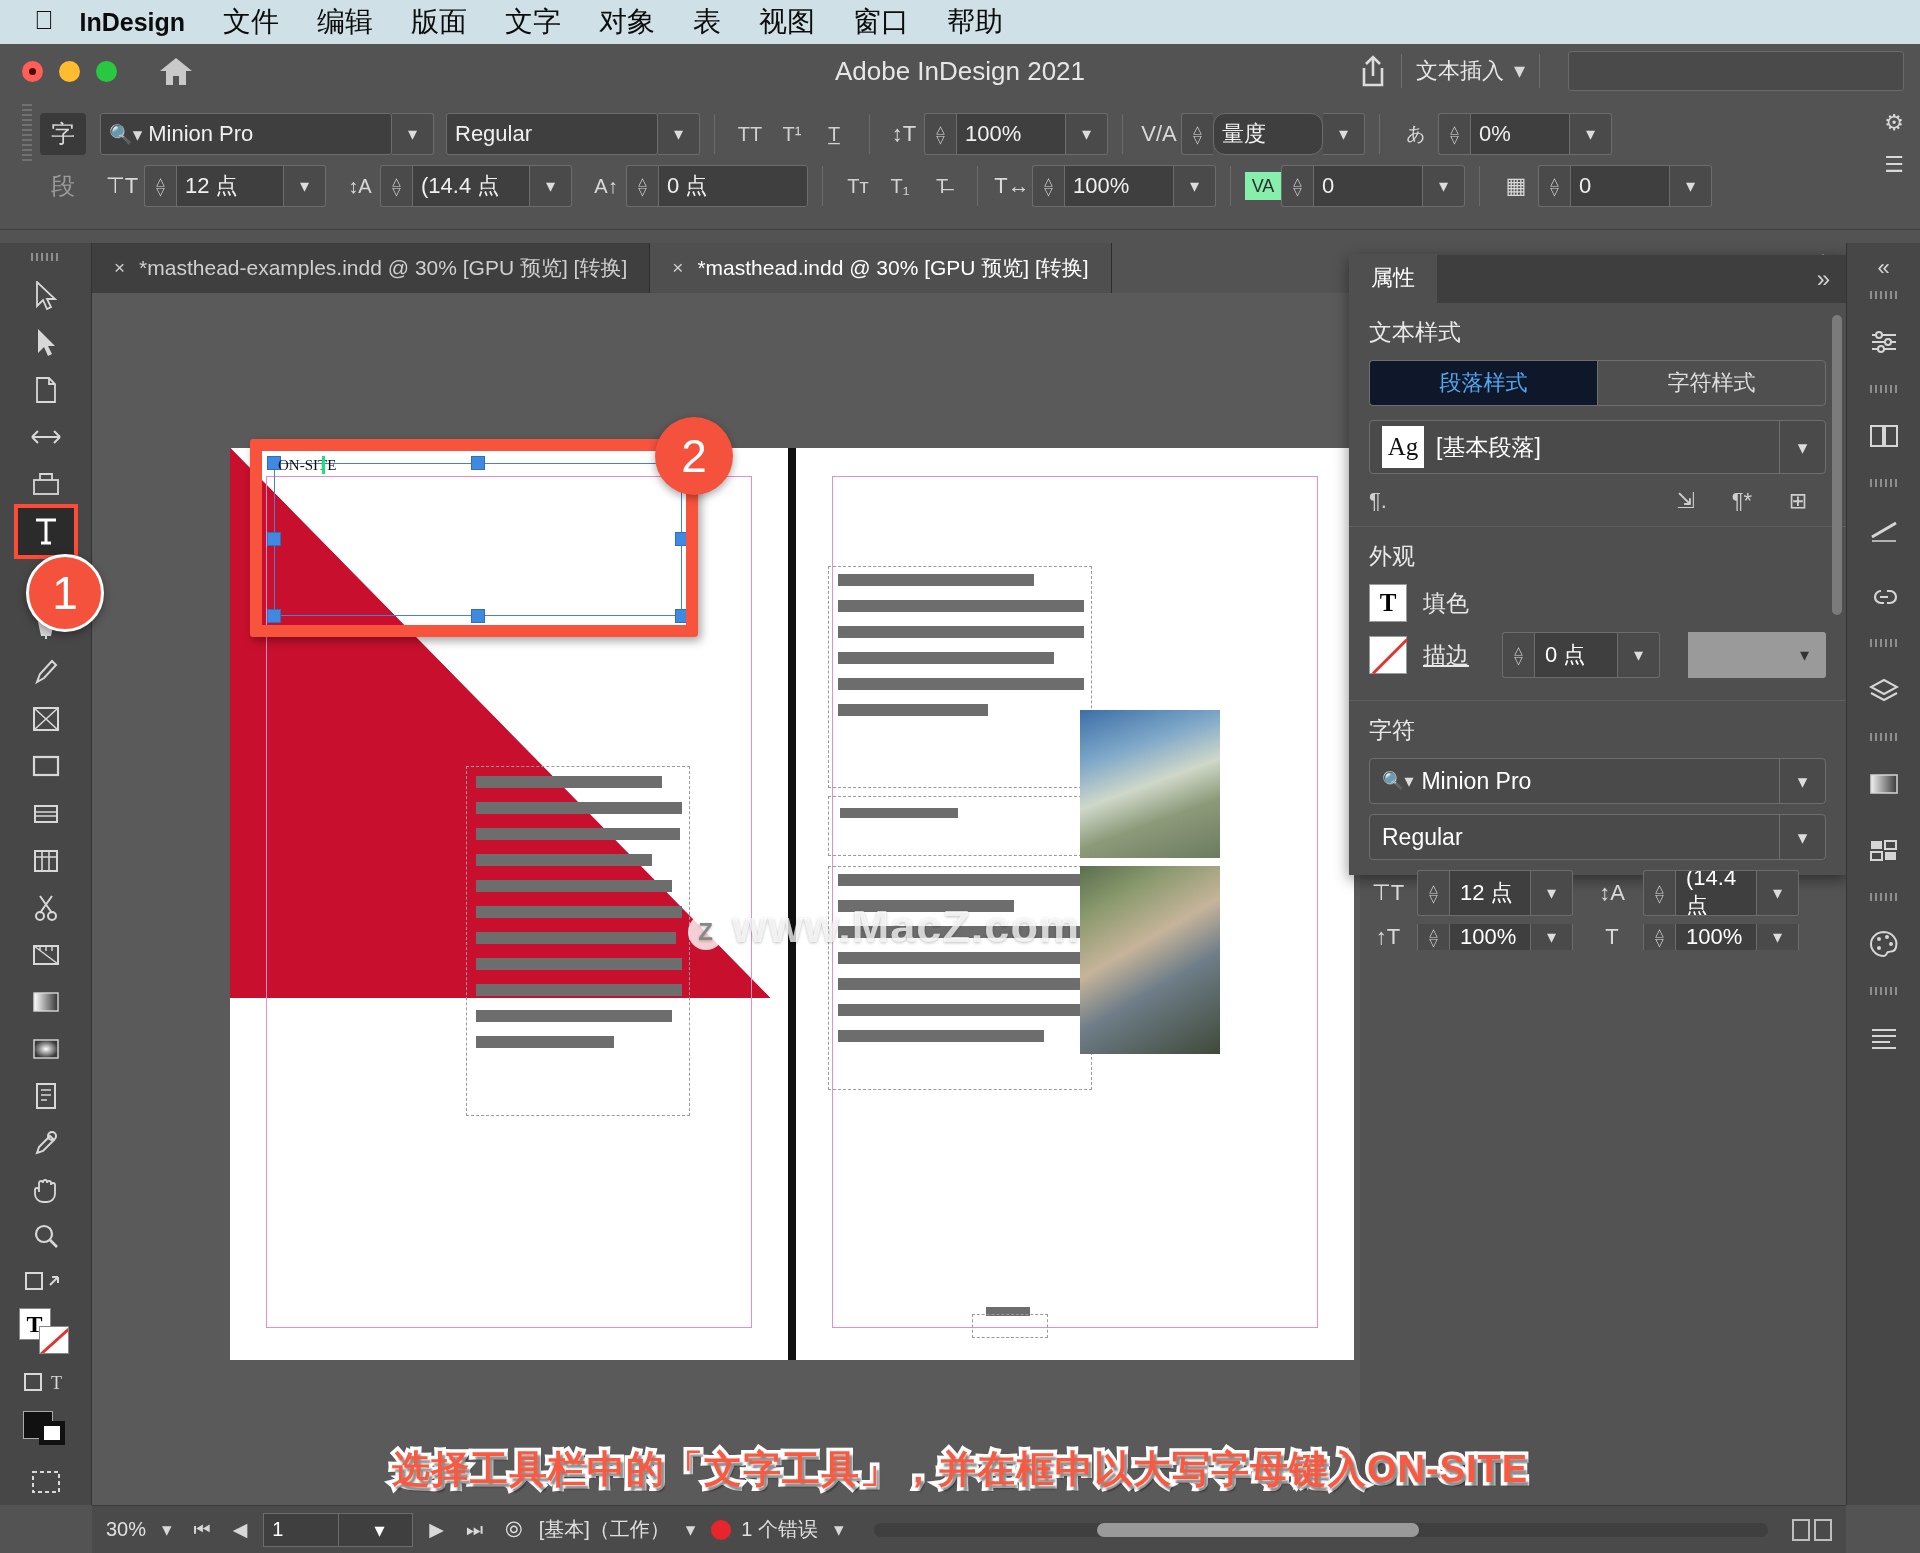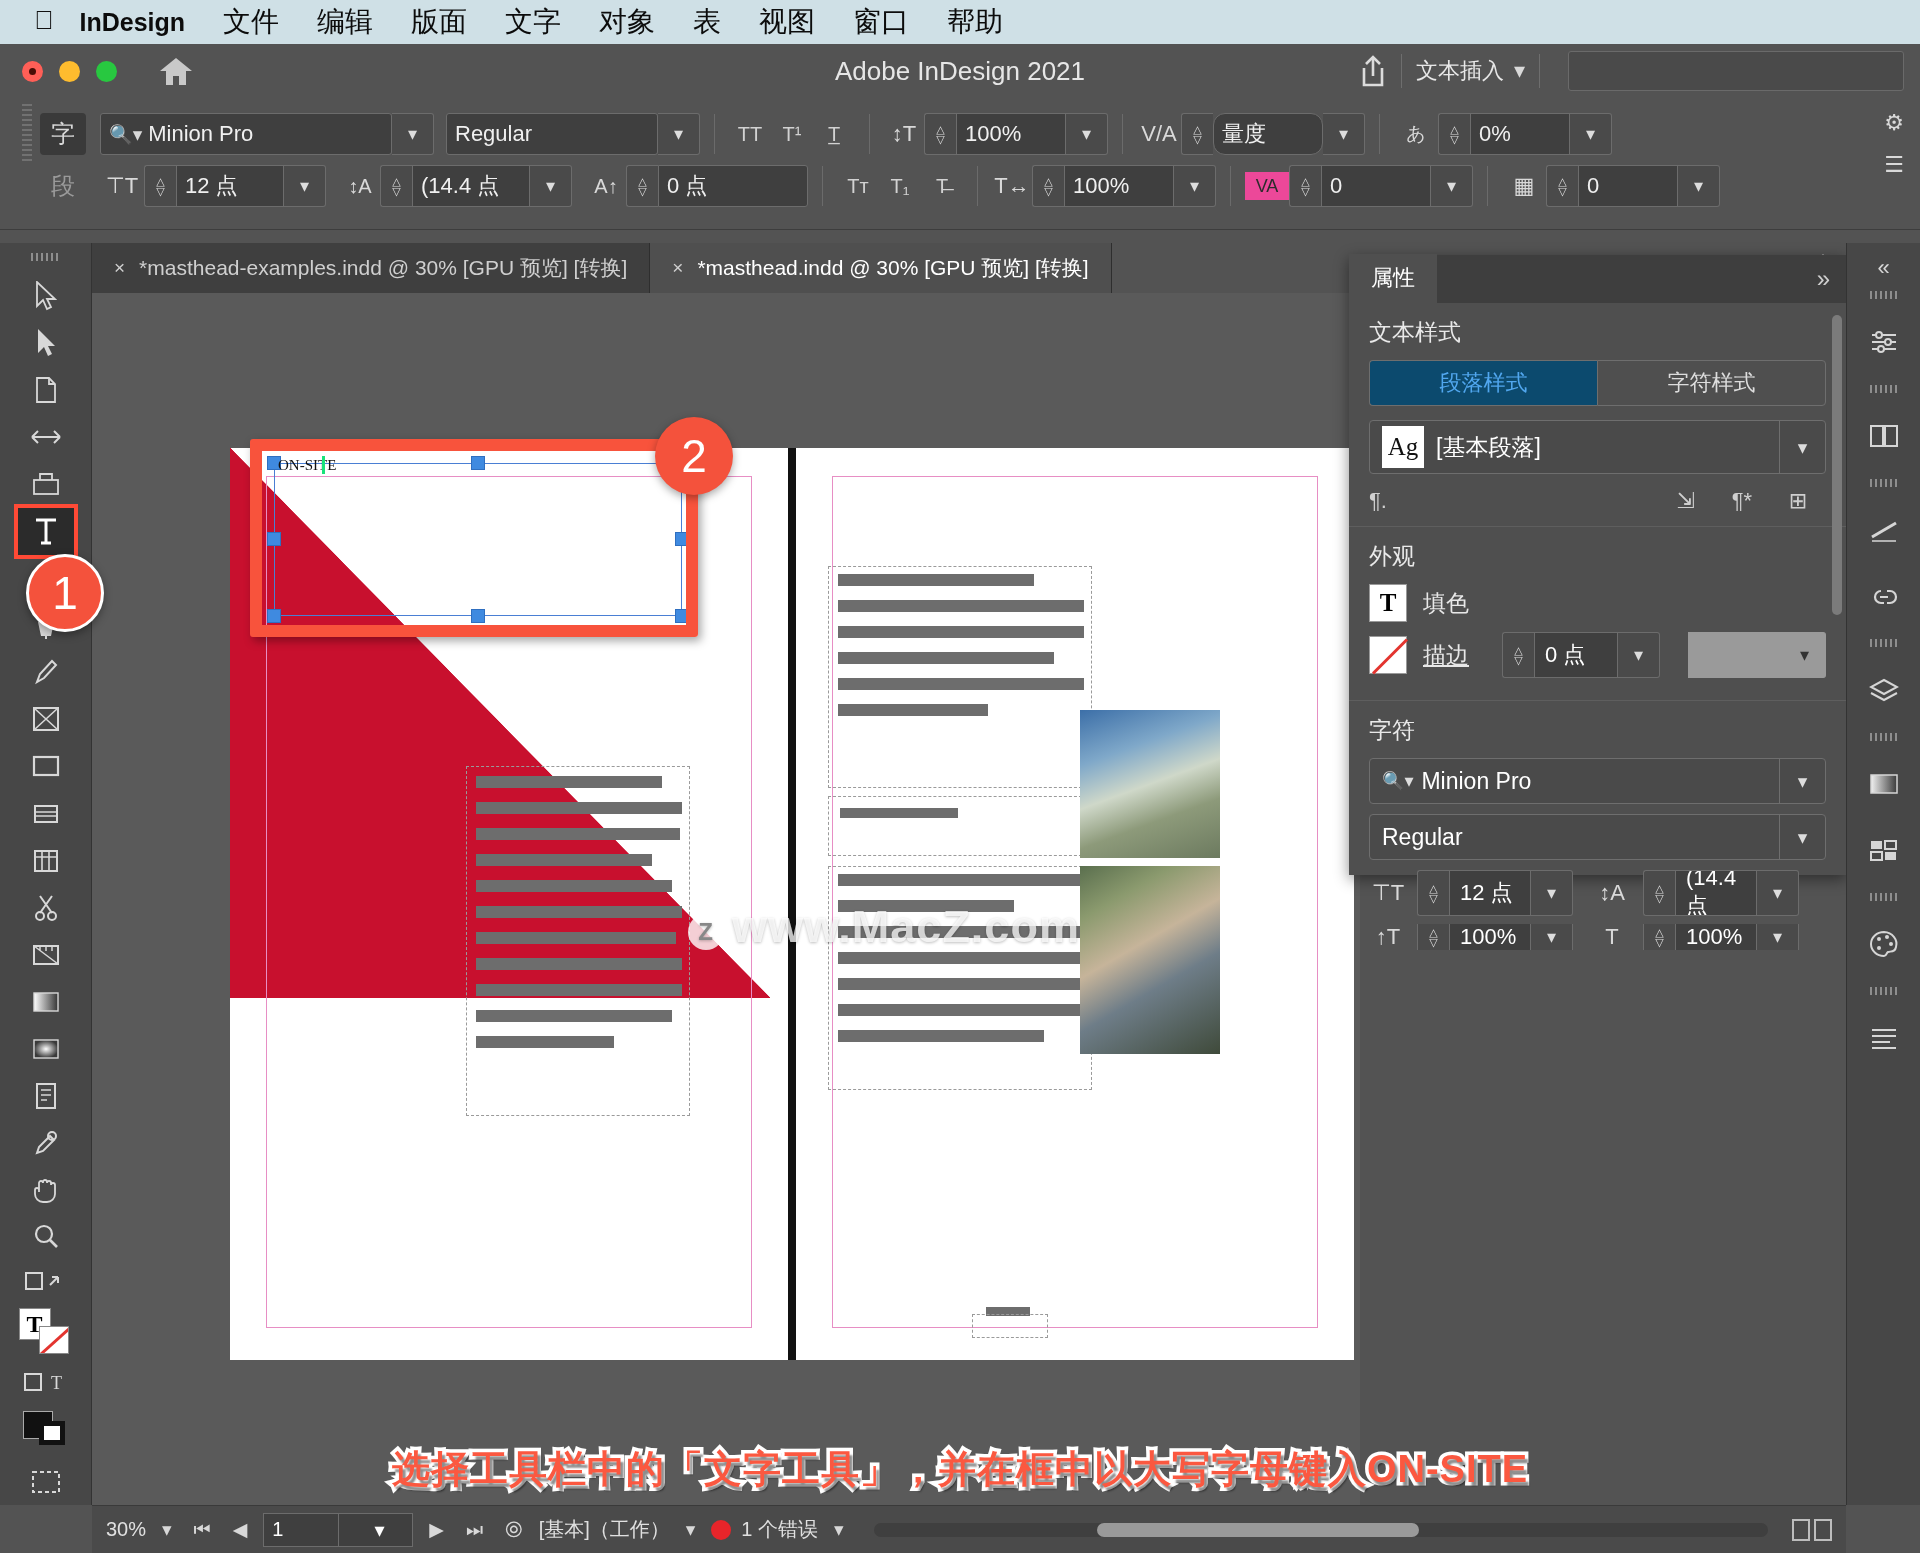--- a/index.html
+++ b/index.html
@@ -143,21 +143,21 @@
     background: #4f4f4f; box-shadow: 0 4px 14px rgba(0,0,0,.45);
   }
   .props-tabrow { height: 48px; background: #3e3e3e; display:flex; align-items:flex-end; }
   .props-tab { background:#4f4f4f; color:#fff; font-size:22px; padding: 9px 22px 10px 22px; }
   .props-chev { position:absolute; right: 16px; top: 10px; color:#cfcfcf; font-size: 24px; }
   .psec { padding: 14px 20px 12px 20px; border-bottom: 1px solid #5e5e5e; }
   .ptitle { color:#e9e9e9; font-size: 23px; margin-bottom: 12px; }
   .segrow { display:flex; margin-bottom: 14px; }
   .seg { flex:1; height: 46px; display:flex;align-items:center;justify-content:center; font-size:22px;
          border:1px solid #6e6e6e; color:#ddd; background:#4f4f4f;}
-  .seg.active { background:#0c4a6e; color:#51a7ef; border-color:#6e6e6e;text-align:right; }
+  .seg.active { background:#0f172a; color:#51a7ef; border-color:#6e6e6e;text-align:right; }
   .seg.l { border-radius: 4px 0 0 4px; border-right:none; }
   .seg.r { border-radius: 0 4px 4px 0; }
   .stylefield { display:flex; height: 54px; border:1px solid #6e6e6e; border-radius:4px; background:#4a4a4a; align-items:center; }
   .agbox { width: 42px; height: 42px; background:#fff; color:#111; font-family:"Liberation Serif",serif;
            font-size:25px; display:flex;align-items:center;justify-content:center; margin: 0 12px; }
   .stylename { color:#fff; font-size:23px; flex:1; }
   .stylechev { width:46px; height:52px; border-left:1px solid #6e6e6e; display:flex;align-items:center;justify-content:center;color:#ddd;font-size:19px;}
   .iconrow { display:flex; align-items:center; margin-top: 14px; color:#cfcfcf; font-size:22px; }
   .approw { display:flex; align-items:center; gap: 16px; margin-bottom: 10px; }
   .swatchT { width: 38px; height:38px; background:#fff; color:#000; font-family:"Liberation Serif",serif; font-weight:bold;
@@ -342,21 +342,21 @@
       <span class="ico" style="width:40px;">T↔</span>
       <span class="fieldwrap">
         <span class="stepper">
             <span>△</span>
             <span>▽</span>
           </span>
         <span class="field" style="width:110px;border-radius:0;">100%</span>
         <span class="drop">▾</span>
       </span>
       <span class="sep"></span>
-      <span class="ico" style="width:44px;background:#ec4899;color:#2c2c2c;height:28px;font-size:18px;">VA</span>
+      <span class="ico" style="width:36px;background:#86efac;color:#2c2c2c;height:28px;font-size:18px;">VA</span>
       <span class="fieldwrap">
         <span class="stepper">
             <span>△</span>
             <span>▽</span>
           </span>
         <span class="field" style="width:110px;border-radius:0;">0</span>
         <span class="drop">▾</span>
       </span>
       <span class="sep"></span>
       <span class="ico" style="width:44px;">▦</span>

